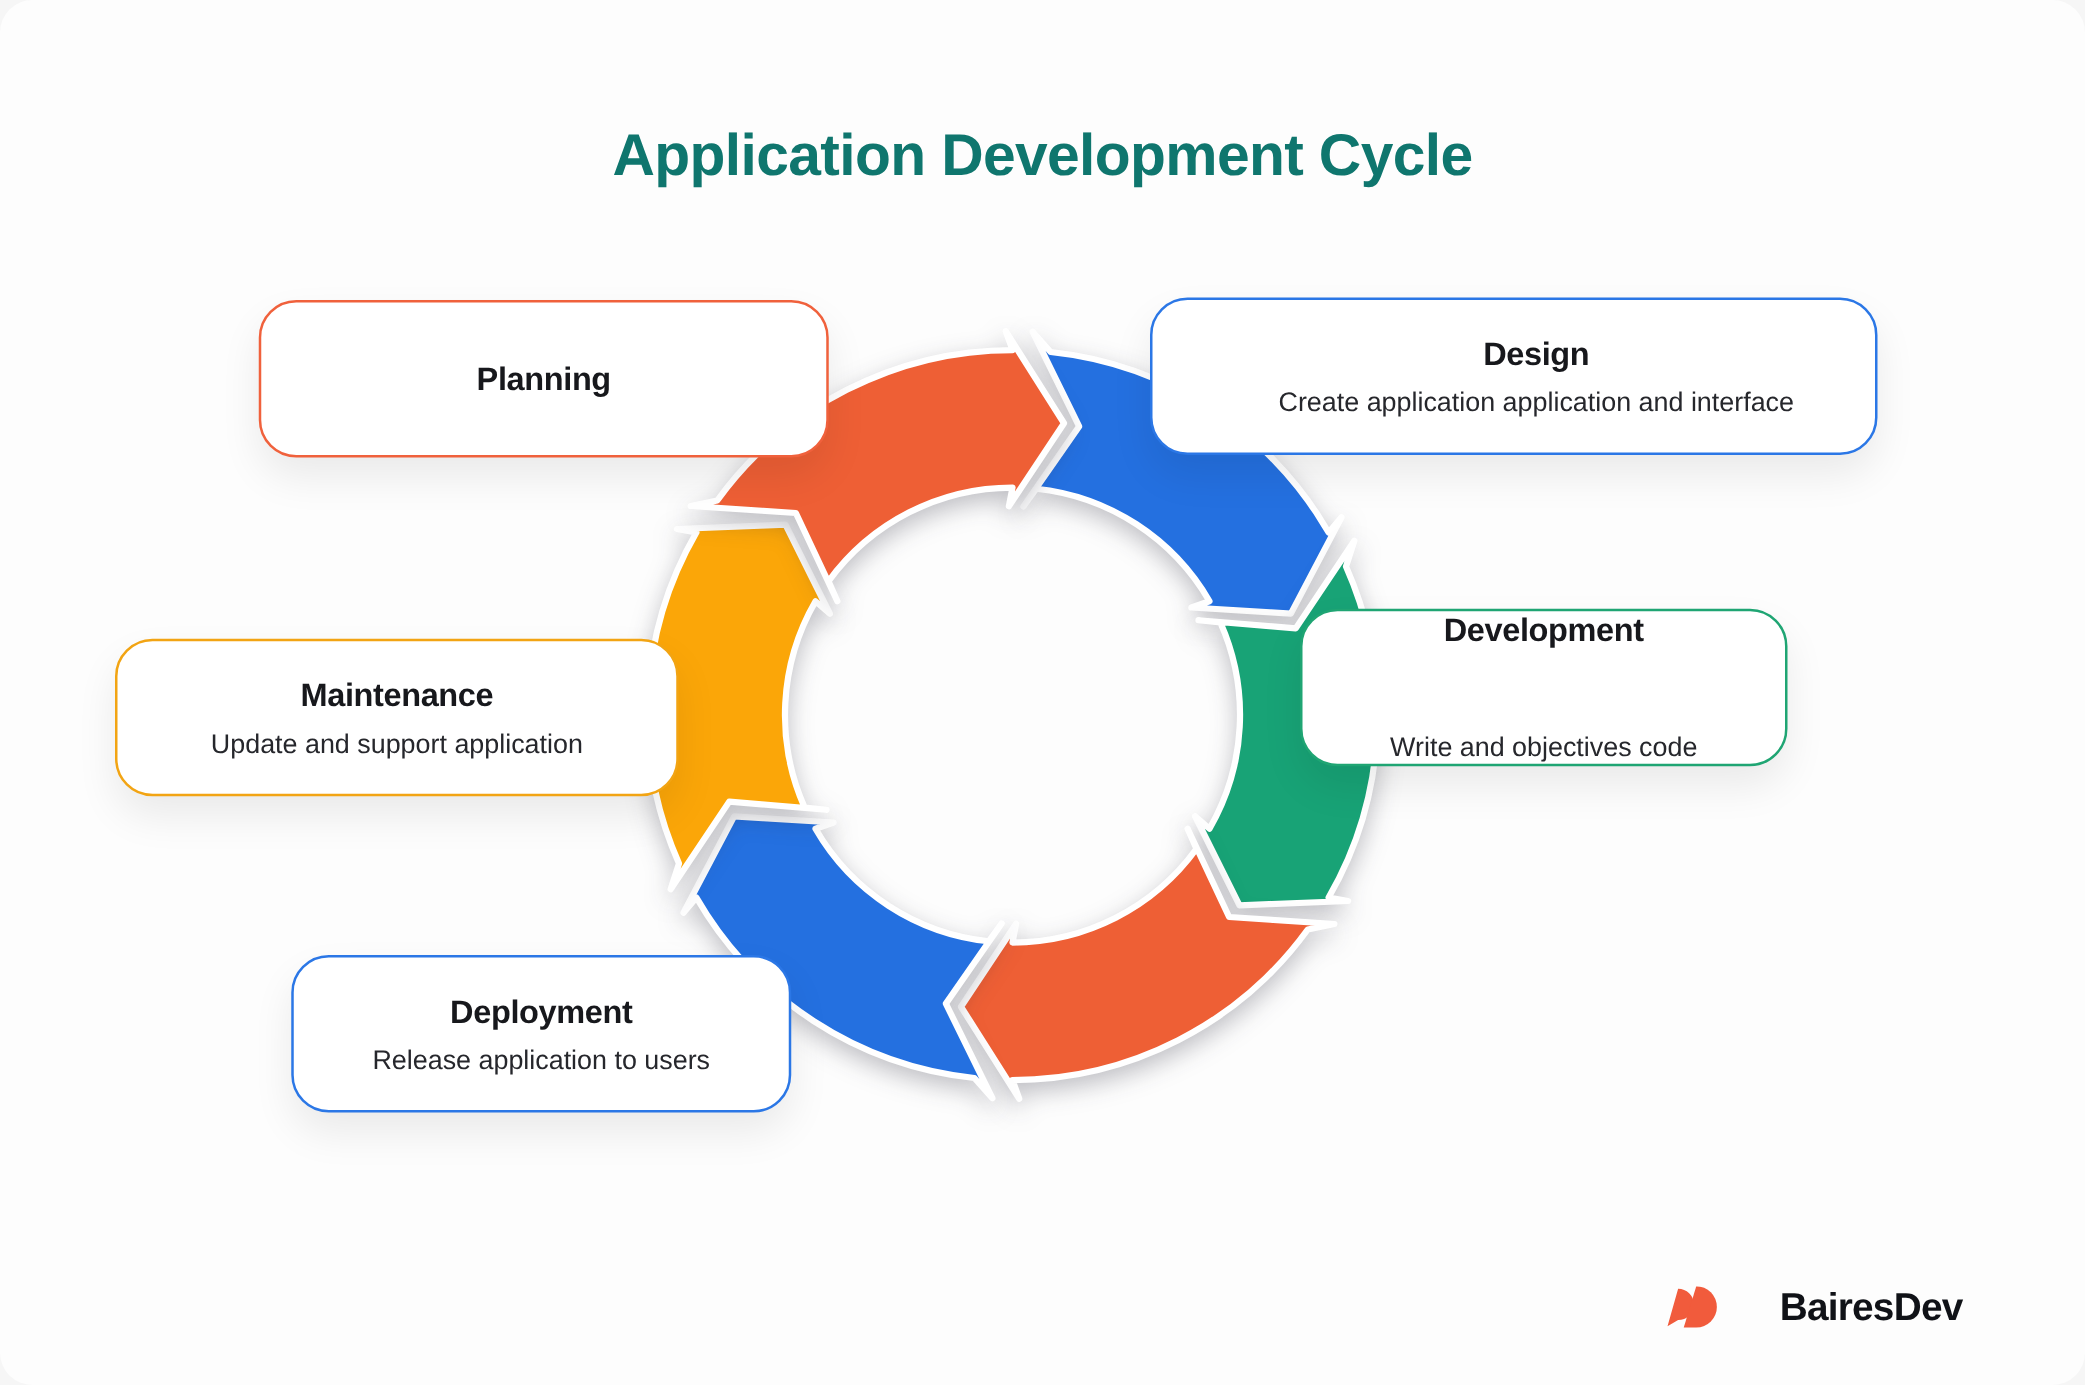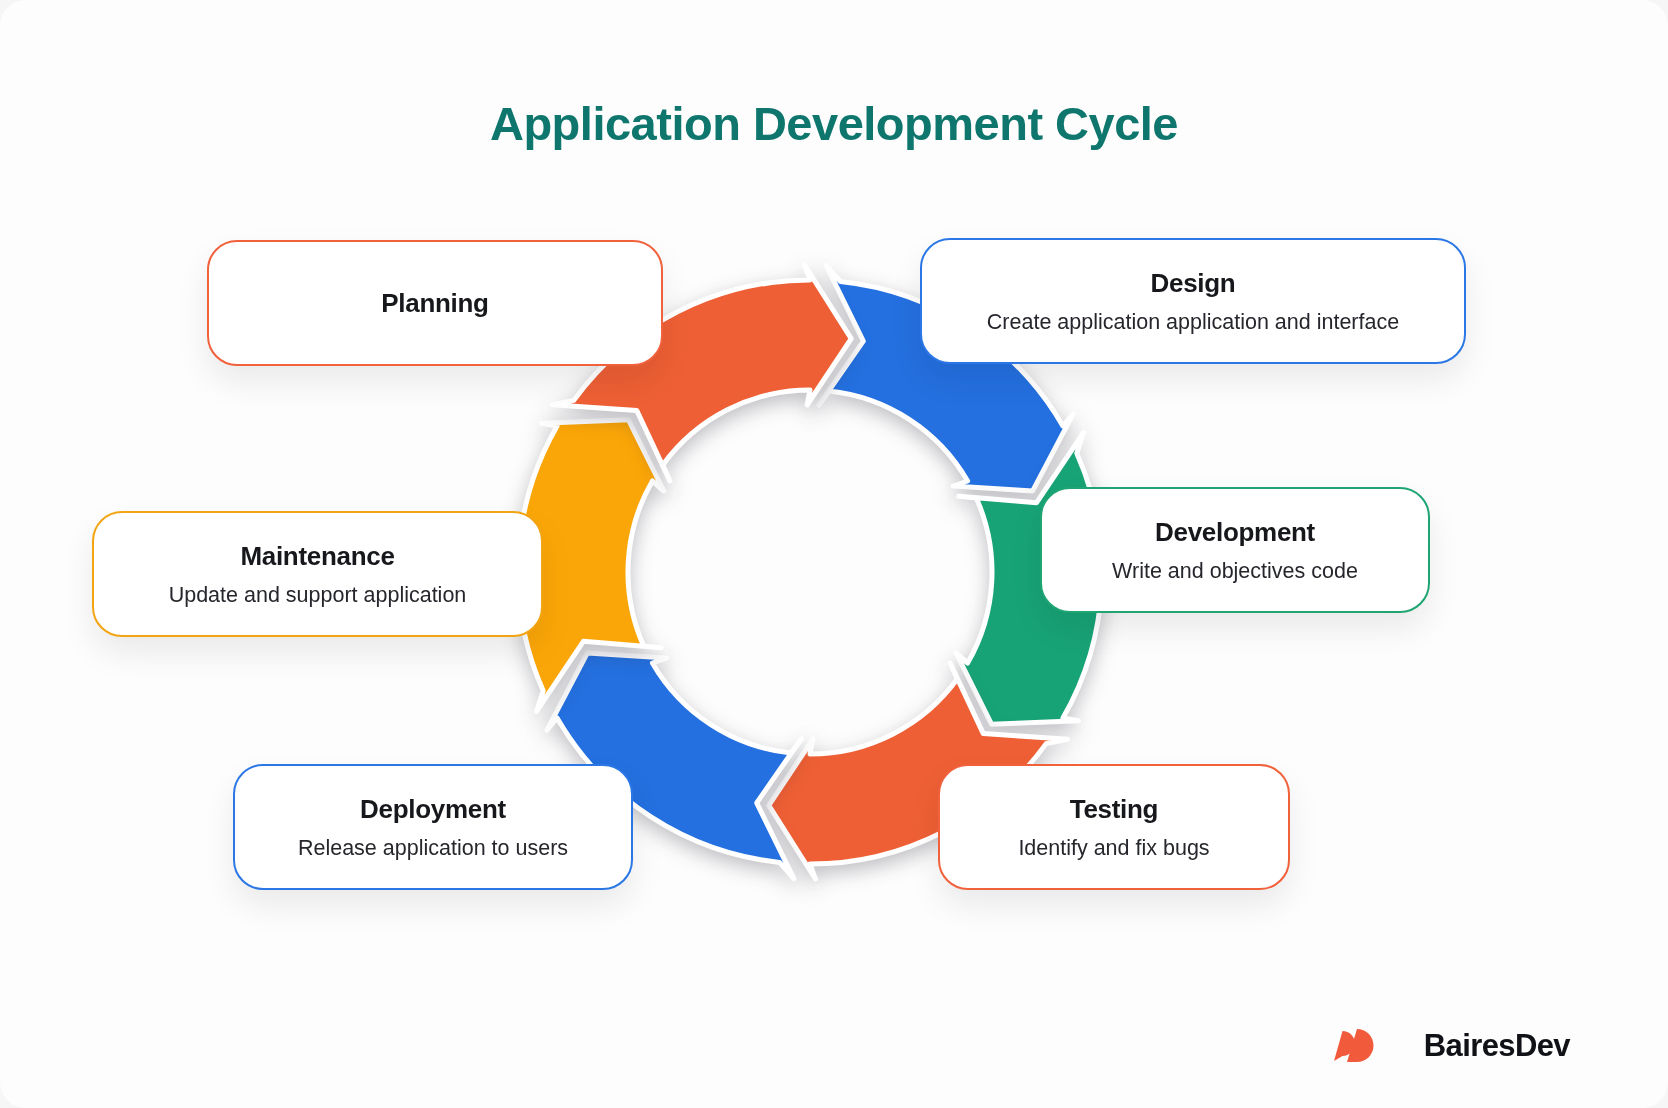--- a/index.html
+++ b/index.html
@@ -24,21 +24,21 @@
     background:#ffffff;
     border:2px solid #ccc;
     border-radius:30px;
     box-shadow:0 16px 32px rgba(0,0,0,.08);
     display:flex;flex-direction:column;justify-content:center;align-items:center;
     gap:11px;text-align:center;
   }
   .card h2{margin:0;font-size:26px;font-weight:700;color:#17181c;letter-spacing:-0.3px;}
   .card p{margin:0;font-size:21.5px;color:#26272c;}
   #card-planning   {left:191px;top:240px;width:452px;height:122px;margin-left:16px;}
-  #card-design     {left:920px;top:238px;width:542px;height:122px;}
+  #card-design     {left:920px;top:238px;width:542px;height:122px;padding-left:36px;}
   #card-maintenance{left:92px; top:487px;width:447px;height:122px;margin-top:24px;}
   #card-development{left:1040px;top:487px;width:386px;height:122px;}
   #card-deployment {left:233px;top:764px;width:396px;height:122px;}
   #card-testing    {left:938px;top:764px;width:348px;height:122px;}
   .logo{
     position:absolute;right:98px;bottom:44px;
     display:flex;align-items:center;gap:9px;
   }
   .logo-text{font-size:31px;font-weight:700;color:#101217;letter-spacing:-0.6px;margin-left:40px;}
 </style>
@@ -60,29 +60,25 @@
 
   <div class="card" id="card-planning" style="border-color: rgb(240, 97, 60);">
     <h2>Planning</h2>
   </div>
 
   <div class="card" id="card-design" style="border-color: rgb(43, 119, 230);">
     <h2>Design</h2>
     <p>Create application application and interface</p>
   </div>
 
-  <div class="card" id="card-development" style="border-color: rgb(31, 165, 115);">
+  <div class="card" id="card-development" style="border-color: rgb(31, 165, 115); justify-content: space-between;">
     <h2>Development</h2>
     <p>Write and objectives code</p>
   </div>
 
-  <div class="card" id="card-testing" style="border-color: rgb(240, 97, 60);">
-    <h2>Testing</h2>
-    <p>Identify and fix bugs</p>
-  </div>
 
   <div class="card" id="card-deployment" style="border-color: rgb(43, 119, 230);">
     <h2>Deployment</h2>
     <p>Release application to users</p>
   </div>
 
   <div class="card" id="card-maintenance" style="border-color: rgb(242, 164, 19);">
     <h2>Maintenance</h2>
     <p>Update and support application</p>
   </div>

